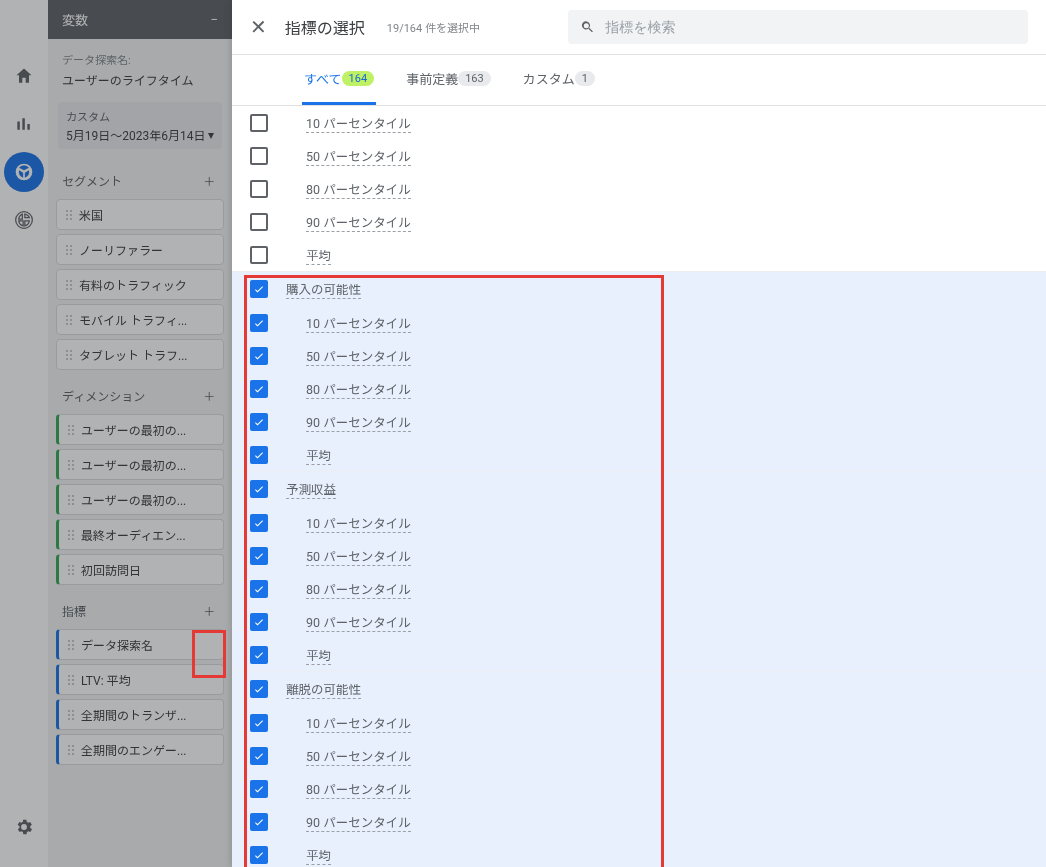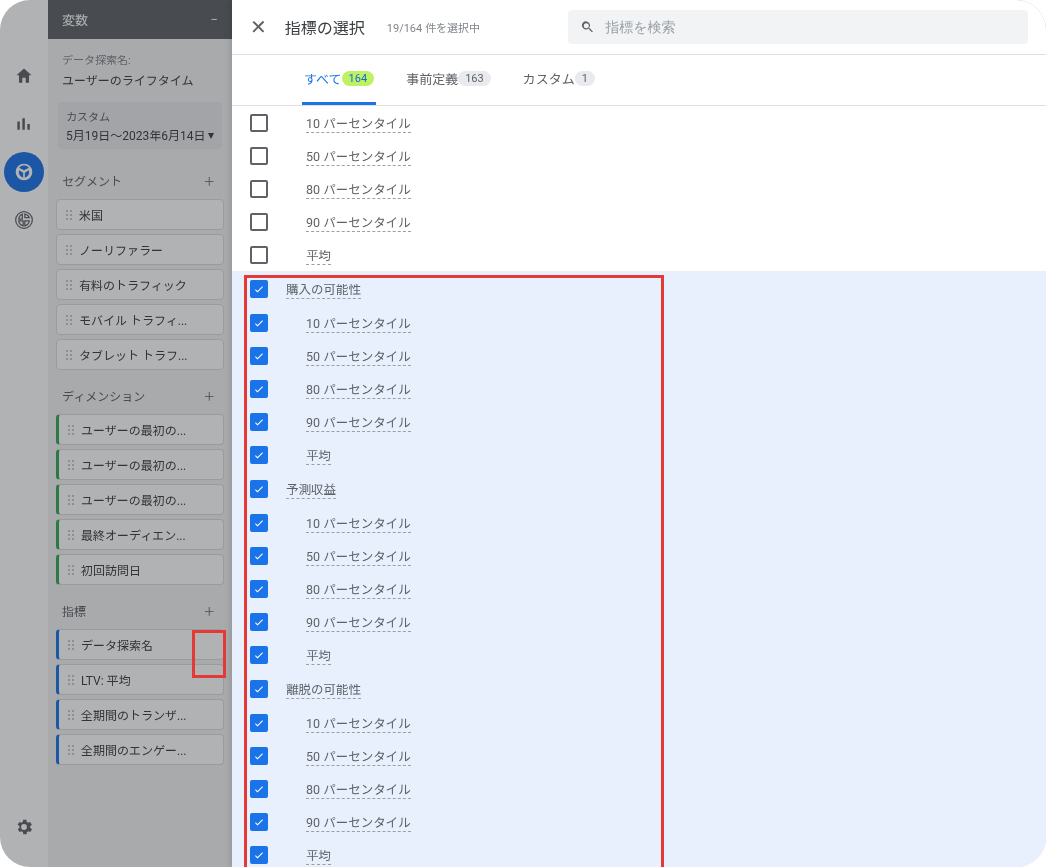--- a/index.html
+++ b/index.html
@@ -1,17 +1,17 @@
 <!DOCTYPE html>
 <html><head>
 <meta charset="utf-8">
 <style>
   * { box-sizing: border-box; }
   html, body { margin:0; padding:0; height:100%; font-family: Roboto, "Noto Sans JP", Arial, sans-serif; font-size:13px; color:#3c4043; background:#fff; }
-  .app { display:flex; height:867px; width:1046px; overflow:hidden; position:relative;border-radius:30px; }
+  .app { display:flex; height:867px; width:1046px; overflow:hidden; position:relative; }
 
   
   .rail { width:48px; background:#fff; display:flex; flex-direction:column; align-items:center; padding-top:56px; gap:8px; position:relative; z-index:1; }
   .rail-icon { width:40px; height:40px; display:flex; align-items:center; justify-content:center; border-radius:50%; color:#5f6368; }
   .rail-icon.active { background:#1a73e8; color:#fff; }
   .rail-bottom { margin-top:auto; margin-bottom:20px; }
 
   
   .sidebar { width:184px; background:#f1f3f4; position:relative; z-index:1; overflow:hidden; }
   .sidebar-header { background:#5f6368; color:#fff; padding:10px 14px; font-size:13px; display:flex; align-items:center; justify-content:space-between; }

